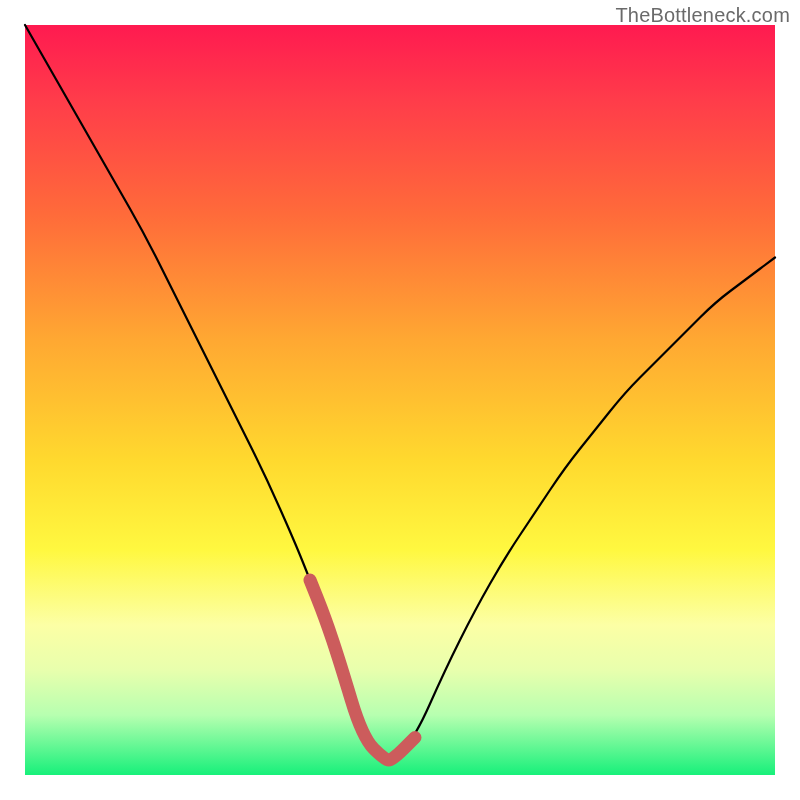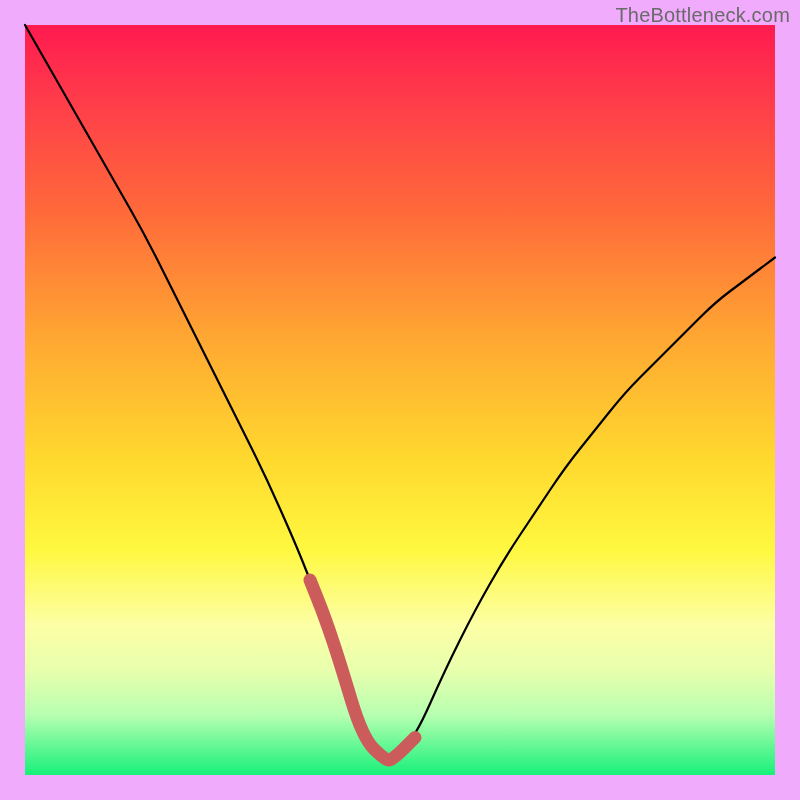--- a/index.html
+++ b/index.html
@@ -10,21 +10,21 @@
     background: #000;
     overflow: hidden;
     font-family: Arial, Helvetica, sans-serif;
   }
   .frame {
     position: absolute;
     left: 0;
     top: 0;
     width: 800px;
     height: 800px;
-    background: #f0abfc;
+    background: #ffffff;
   }
   .plot {
     position: absolute;
     left: 25px;
     top: 25px;
     width: 750px;
     height: 750px;
     background: linear-gradient(to bottom,
       #ff1a50 0%,
       #ff3c4a 10%,

